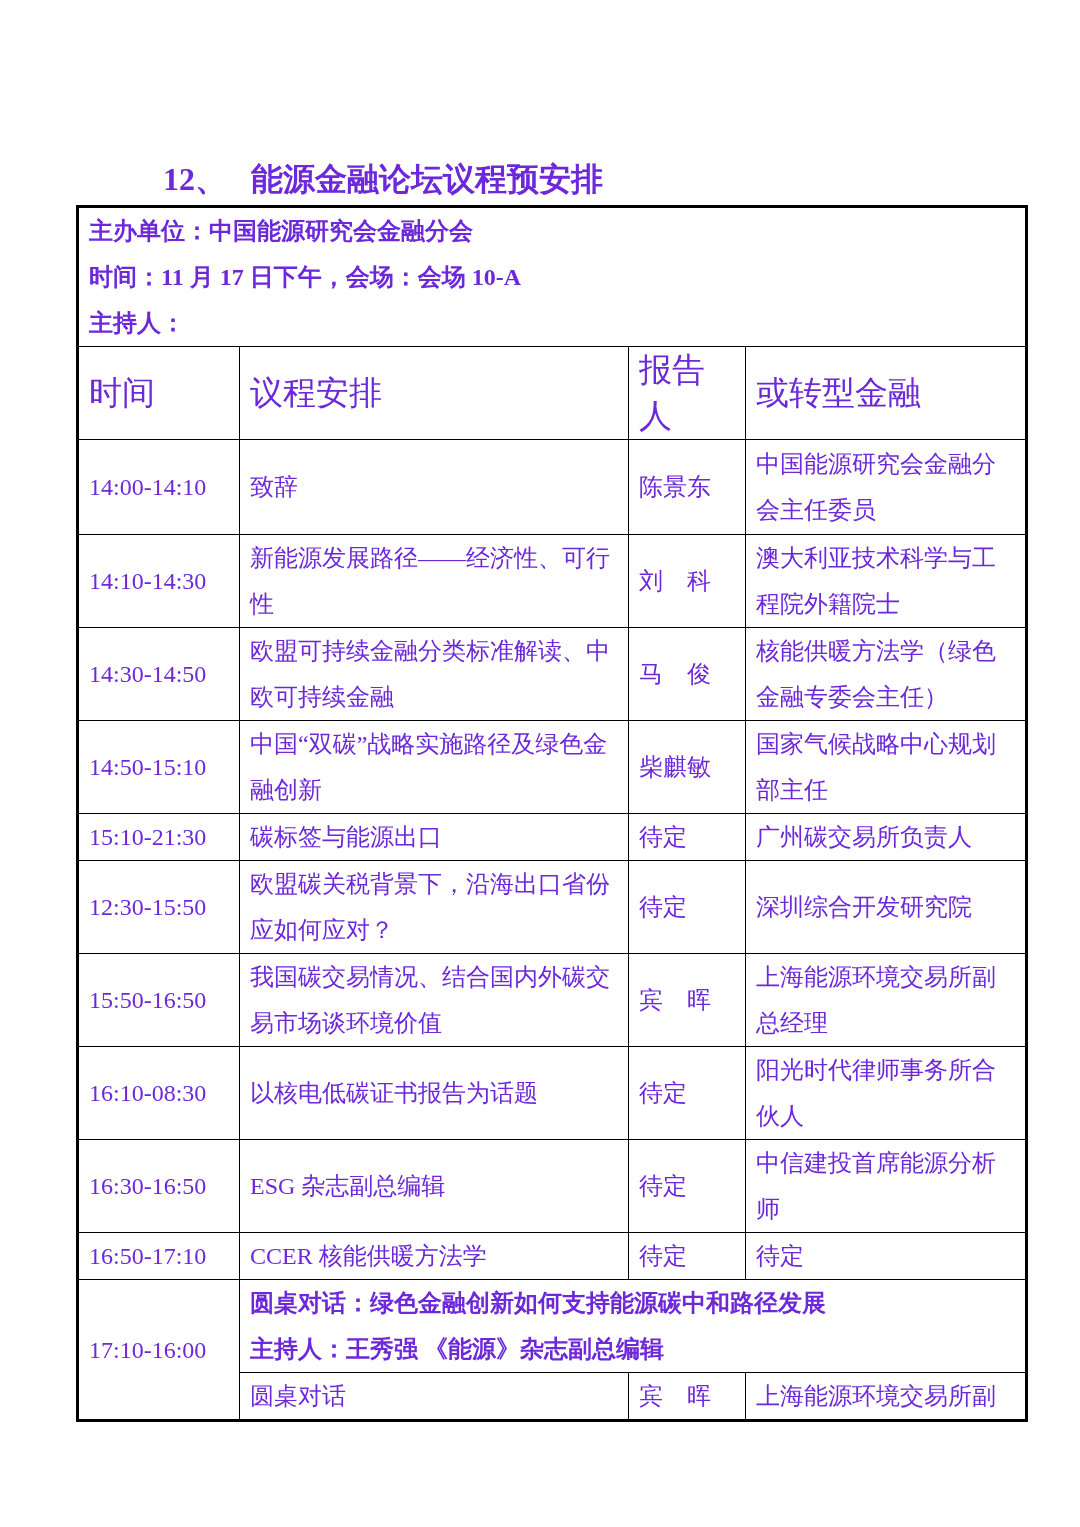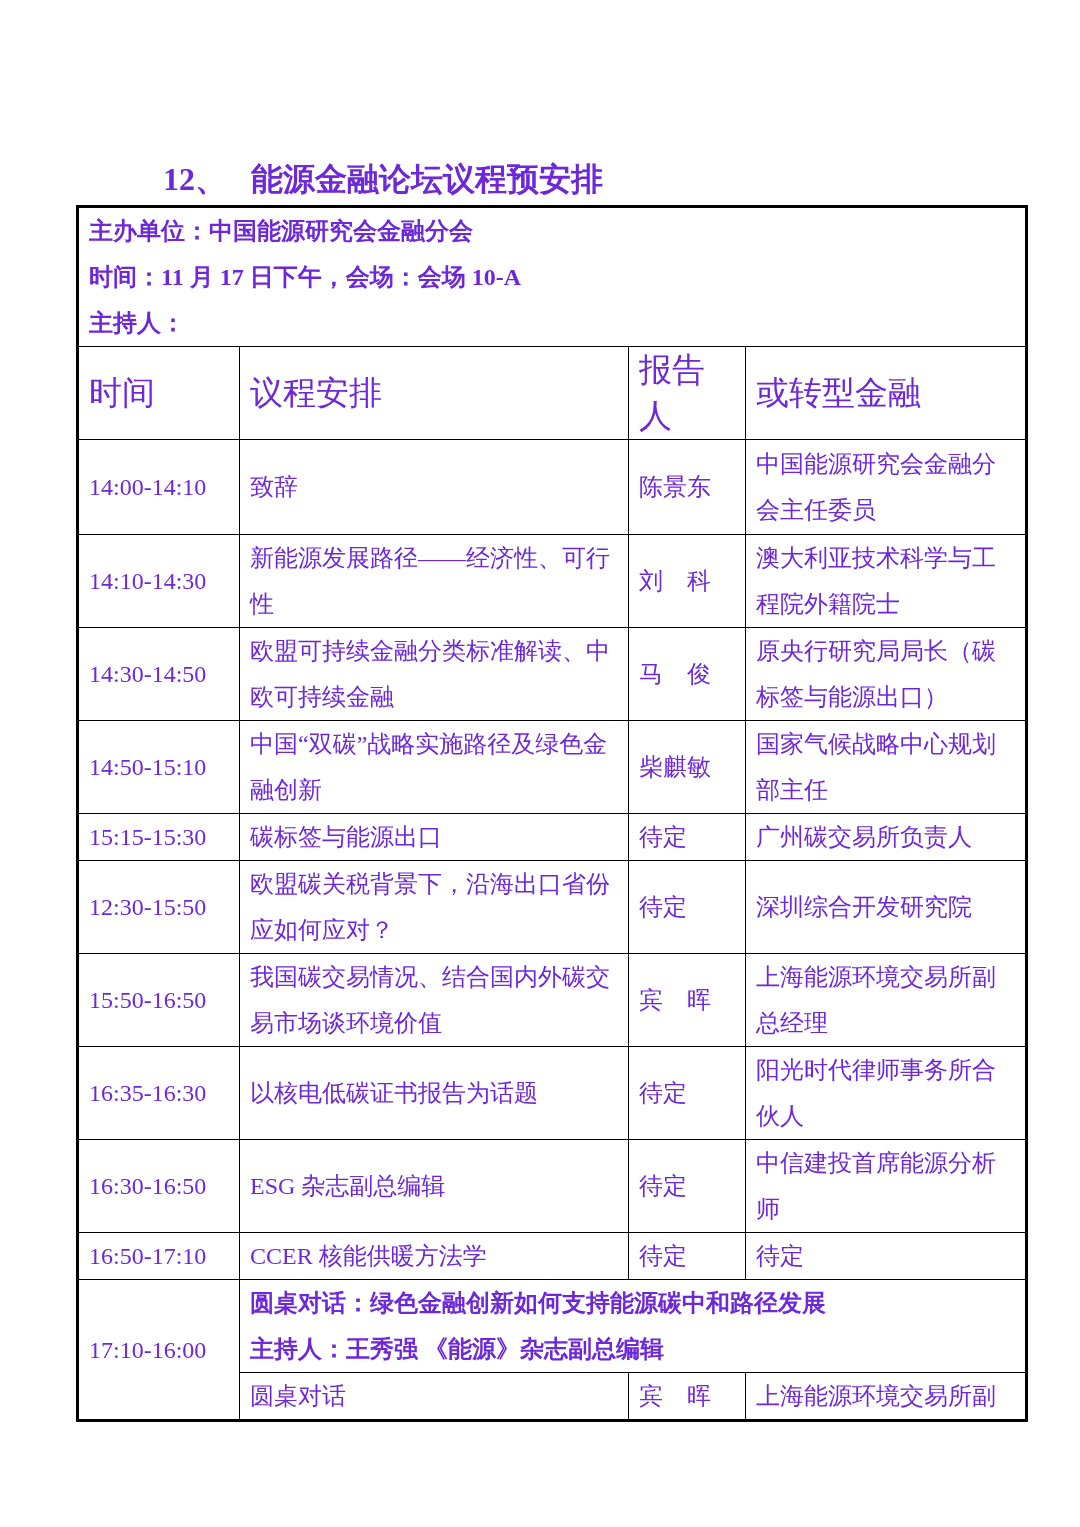--- a/index.html
+++ b/index.html
@@ -111,53 +111,53 @@
       <td class="c-time">14:10-14:30</td>
       <td class="c-agenda">新能源发展路径——经济性、可行性</td>
       <td class="c-speaker">刘　科</td>
       <td class="c-org">澳大利亚技术科学与工程院外籍院士</td>
     </tr>
 
     <tr style="height:91px">
       <td class="c-time">14:30-14:50</td>
       <td class="c-agenda">欧盟可持续金融分类标准解读、中欧可持续金融</td>
       <td class="c-speaker">马　俊</td>
-      <td class="c-org">原央行研究局局长（碳标签与能源出口）</td>
+      <td class="c-org">核能供暖方法学（绿色金融专委会主任）</td>
     </tr>
 
     <tr style="height:92px">
       <td class="c-time">14:50-15:10</td>
       <td class="c-agenda">中国“双碳”战略实施路径及绿色金融创新</td>
       <td class="c-speaker">柴麒敏</td>
       <td class="c-org">国家气候战略中心规划部主任</td>
     </tr>
 
     <tr style="height:46px">
-      <td class="c-time">15:15-15:30</td>
+      <td class="c-time">15:10-21:30</td>
       <td class="c-agenda">碳标签与能源出口</td>
       <td class="c-speaker">待定</td>
       <td class="c-org">广州碳交易所负责人</td>
     </tr>
 
     <tr style="height:92px">
       <td class="c-time">12:30-15:50</td>
       <td class="c-agenda">欧盟碳关税背景下，沿海出口省份应如何应对？</td>
       <td class="c-speaker">待定</td>
       <td class="c-org">深圳综合开发研究院</td>
     </tr>
 
     <tr style="height:91px">
       <td class="c-time">15:50-16:50</td>
       <td class="c-agenda">我国碳交易情况、结合国内外碳交易市场谈环境价值</td>
       <td class="c-speaker">宾　晖</td>
       <td class="c-org">上海能源环境交易所副总经理</td>
     </tr>
 
     <tr style="height:92px">
-      <td class="c-time">16:35-16:30</td>
+      <td class="c-time">16:10-08:30</td>
       <td class="c-agenda">以核电低碳证书报告为话题</td>
       <td class="c-speaker">待定</td>
       <td class="c-org">阳光时代律师事务所合伙人</td>
     </tr>
 
     <tr style="height:92px">
       <td class="c-time">16:30-16:50</td>
       <td class="c-agenda">ESG 杂志副总编辑</td>
       <td class="c-speaker">待定</td>
       <td class="c-org">中信建投首席能源分析师</td>

